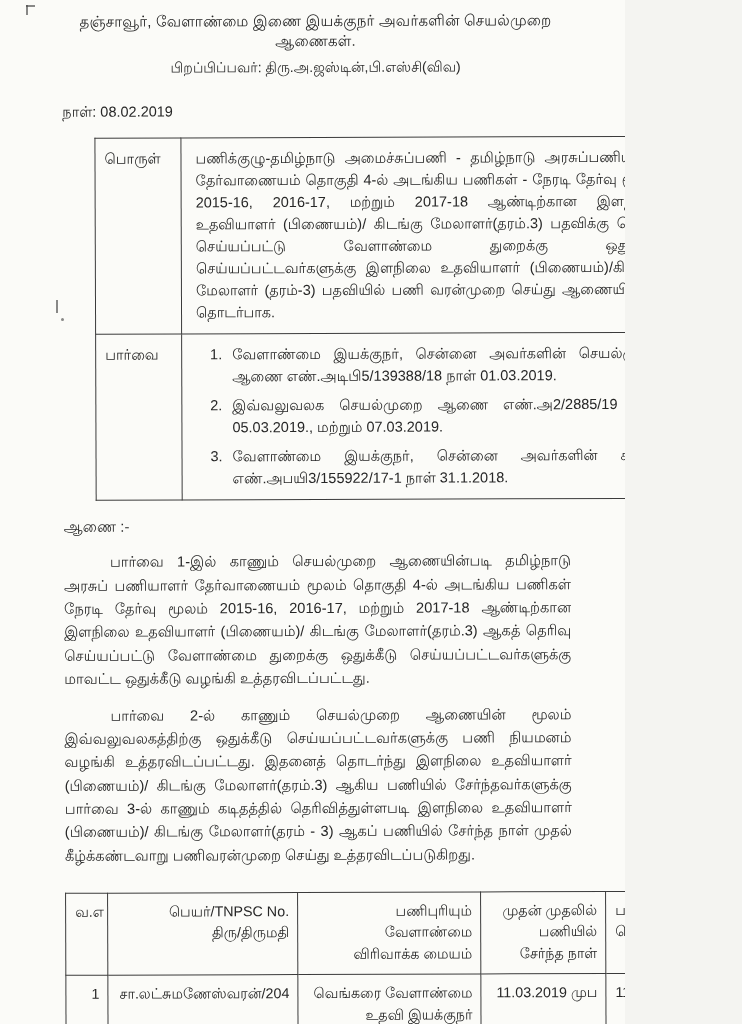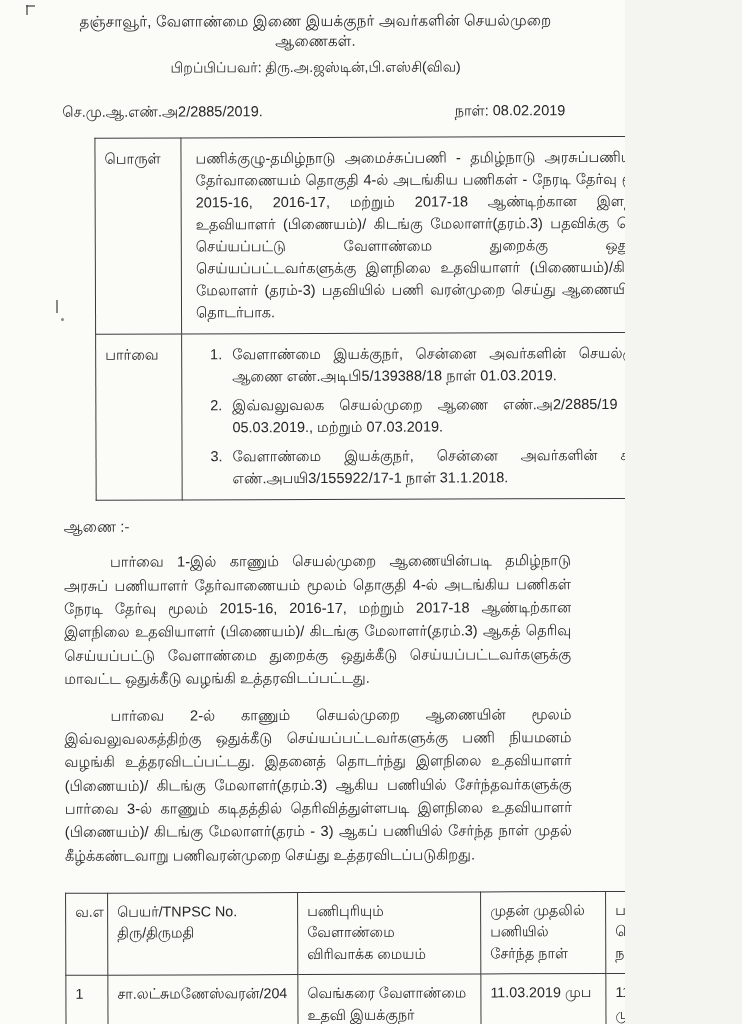--- a/index.html
+++ b/index.html
@@ -100,21 +100,21 @@
     width: 624px;
     border: 1.6px solid #3b3b3b;
     table-layout: fixed;
   }
   .staff-table th, .staff-table td {
     border: 1.6px solid #3b3b3b;
     vertical-align: top;
     font-size: 14.3px;
     line-height: 1.5;
     font-weight: normal;
-    text-align: left;
+    text-align: right;
     padding: 8px 8px 9px 9px;
   }
   .staff-table th { white-space: pre-line; }
   .col-sno   { width: 42px; }
   .col-name  { width: 190px; }
   .col-center{ width: 183px; }
   .col-join  { width: 125px; }
   .col-reg   { width: 84px; }
   .cell-center { text-align: justify; }
 
@@ -135,21 +135,20 @@
   <span class="artifact artifact-dot"></span>
 
   <div class="inner">
 
     <div class="doc-header">
       <div class="doc-title">தஞ்சாவூர், வேளாண்மை இணை இயக்குநர் அவர்களின் செயல்முறை ஆணைகள்.</div>
       <div class="doc-issuer">பிறப்பிப்பவர்: திரு.அ.ஜஸ்டின்,பி.எஸ்சி(விவ)</div>
     </div>
 
     <div class="refline">
-      <span>செ.மு.ஆ.எண்.அ2/2885/2019.</span>
       <span>நாள்: 08.02.2019</span>
     </div>
 
     <table class="subject-table">
       <tbody>
           <tr>
         <td class="label-cell">பொருள்</td>
         <td class="content-cell">பணிக்குழு-தமிழ்நாடு அமைச்சுப்பணி - தமிழ்நாடு அரசுப்பணியாளர் தேர்வாணையம் தொகுதி 4-ல் அடங்கிய பணிகள் - நேரடி தேர்வு மூலம் 2015-16, 2016-17, மற்றும் 2017-18 ஆண்டிற்கான இளநிலை உதவியாளர் (பிணையம்)/ கிடங்கு மேலாளர்(தரம்.3) பதவிக்கு தெரிவு செய்யப்பட்டு வேளாண்மை துறைக்கு ஒதுக்கீடு செய்யப்பட்டவர்களுக்கு இளநிலை உதவியாளர் (பிணையம்)/கிடங்கு மேலாளர் (தரம்-3) பதவியில் பணி வரன்முறை செய்து ஆணையிடல் - தொடர்பாக.</td>
       </tr>
       <tr>

